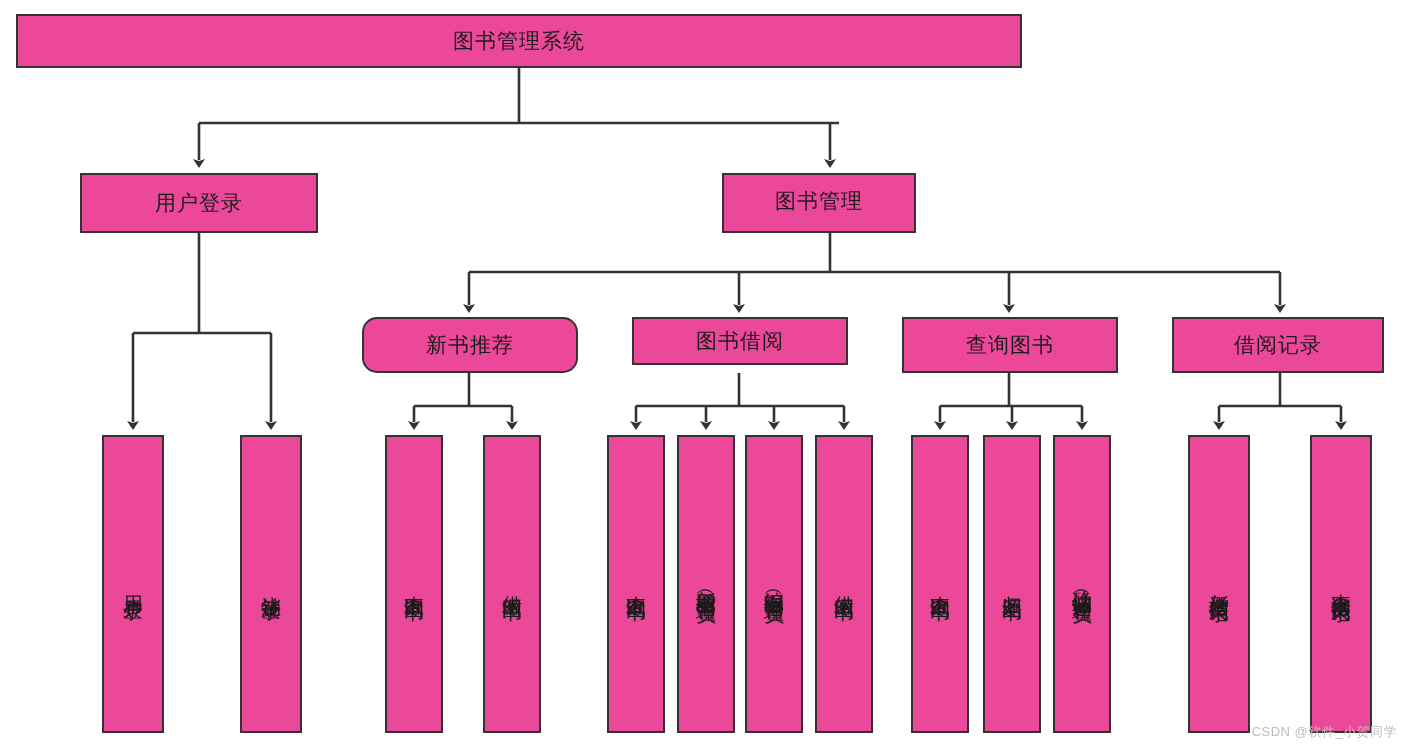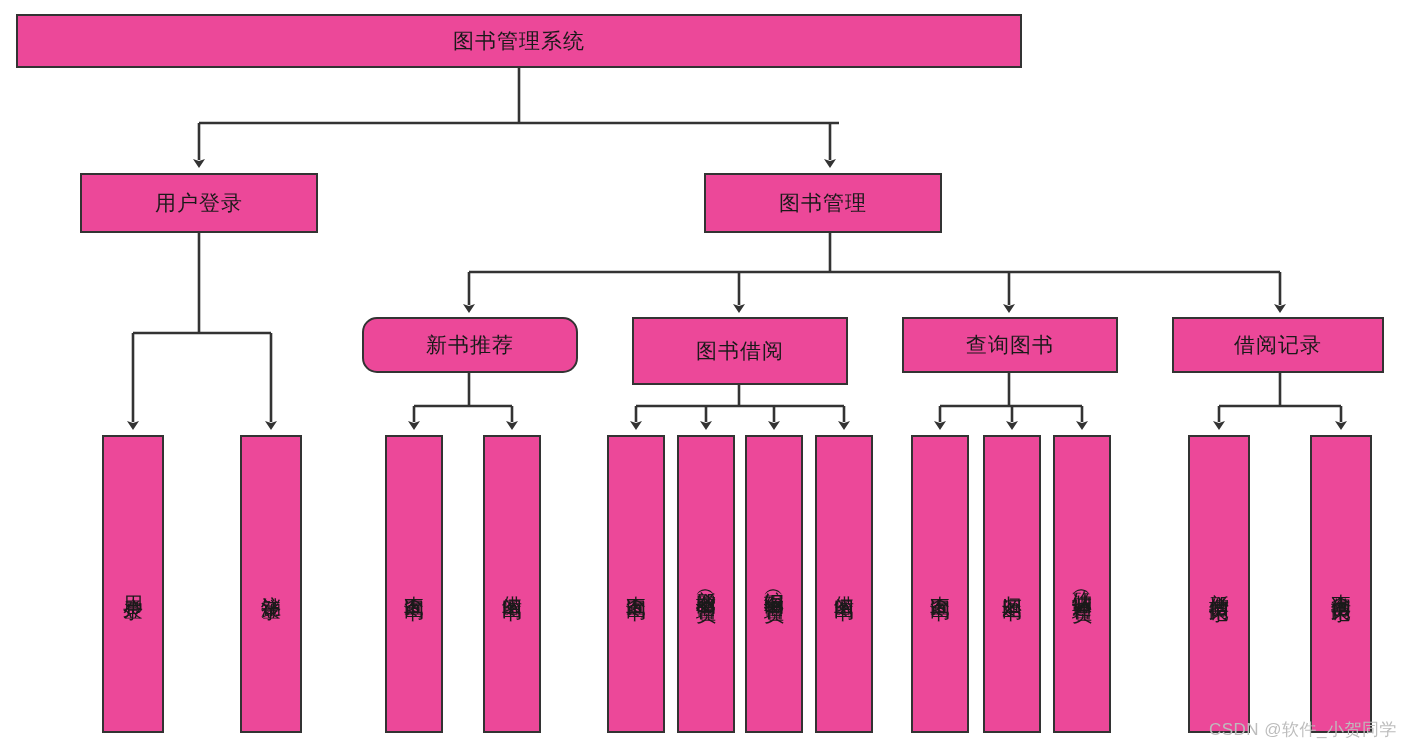--- a/index.html
+++ b/index.html
@@ -54,21 +54,21 @@
     font-size: 20px;
     line-height: 1.25;
     letter-spacing: 2px;
     white-space: normal;
     max-height: 100%;
   }
   .watermark {
     position: absolute;
     right: 8px;
     bottom: 6px;
-    font-size: 17px;
+    font-size: 13px;
     color: #bdbdbd;
     letter-spacing: 0.5px;
     z-index: 3;
     white-space: nowrap;
   }
 </style>
 </head>
 <body>
 
 <div id="canvas">
@@ -123,28 +123,28 @@
     </g>
   </svg>
 
   <div class="node" style="left:16px; top:14px; width:1006px; height:54px;">
     <span class="label">图书管理系统</span>
   </div>
 
   <div class="node" style="left:80px; top:173px; width:238px; height:60px;">
     <span class="label">用户登录</span>
   </div>
-  <div class="node" style="left:704px; top:173px; width:238px; height:60px;">
+  <div class="node" style="left:722px; top:173px; width:194px; height:60px;font-family:Liberation Mono, monospace;">
     <span class="label">图书管理</span>
   </div>
 
   <div class="node" style="left:362px; top:317px; width:216px; height:56px;border-radius:15px;">
     <span class="label">新书推荐</span>
   </div>
-  <div class="node" style="left:632px; top:317px; width:216px; height:68px;">
+  <div class="node" style="left:632px; top:317px; width:216px; height:48px;">
     <span class="label">图书借阅</span>
   </div>
   <div class="node" style="left:902px; top:317px; width:216px; height:56px;">
     <span class="label">查询图书</span>
   </div>
   <div class="node" style="left:1172px; top:317px; width:212px; height:56px;">
     <span class="label">借阅记录</span>
   </div>
 
   <div class="node vertical" style="left:102px; top:435px; width:62px; height:298px;">

